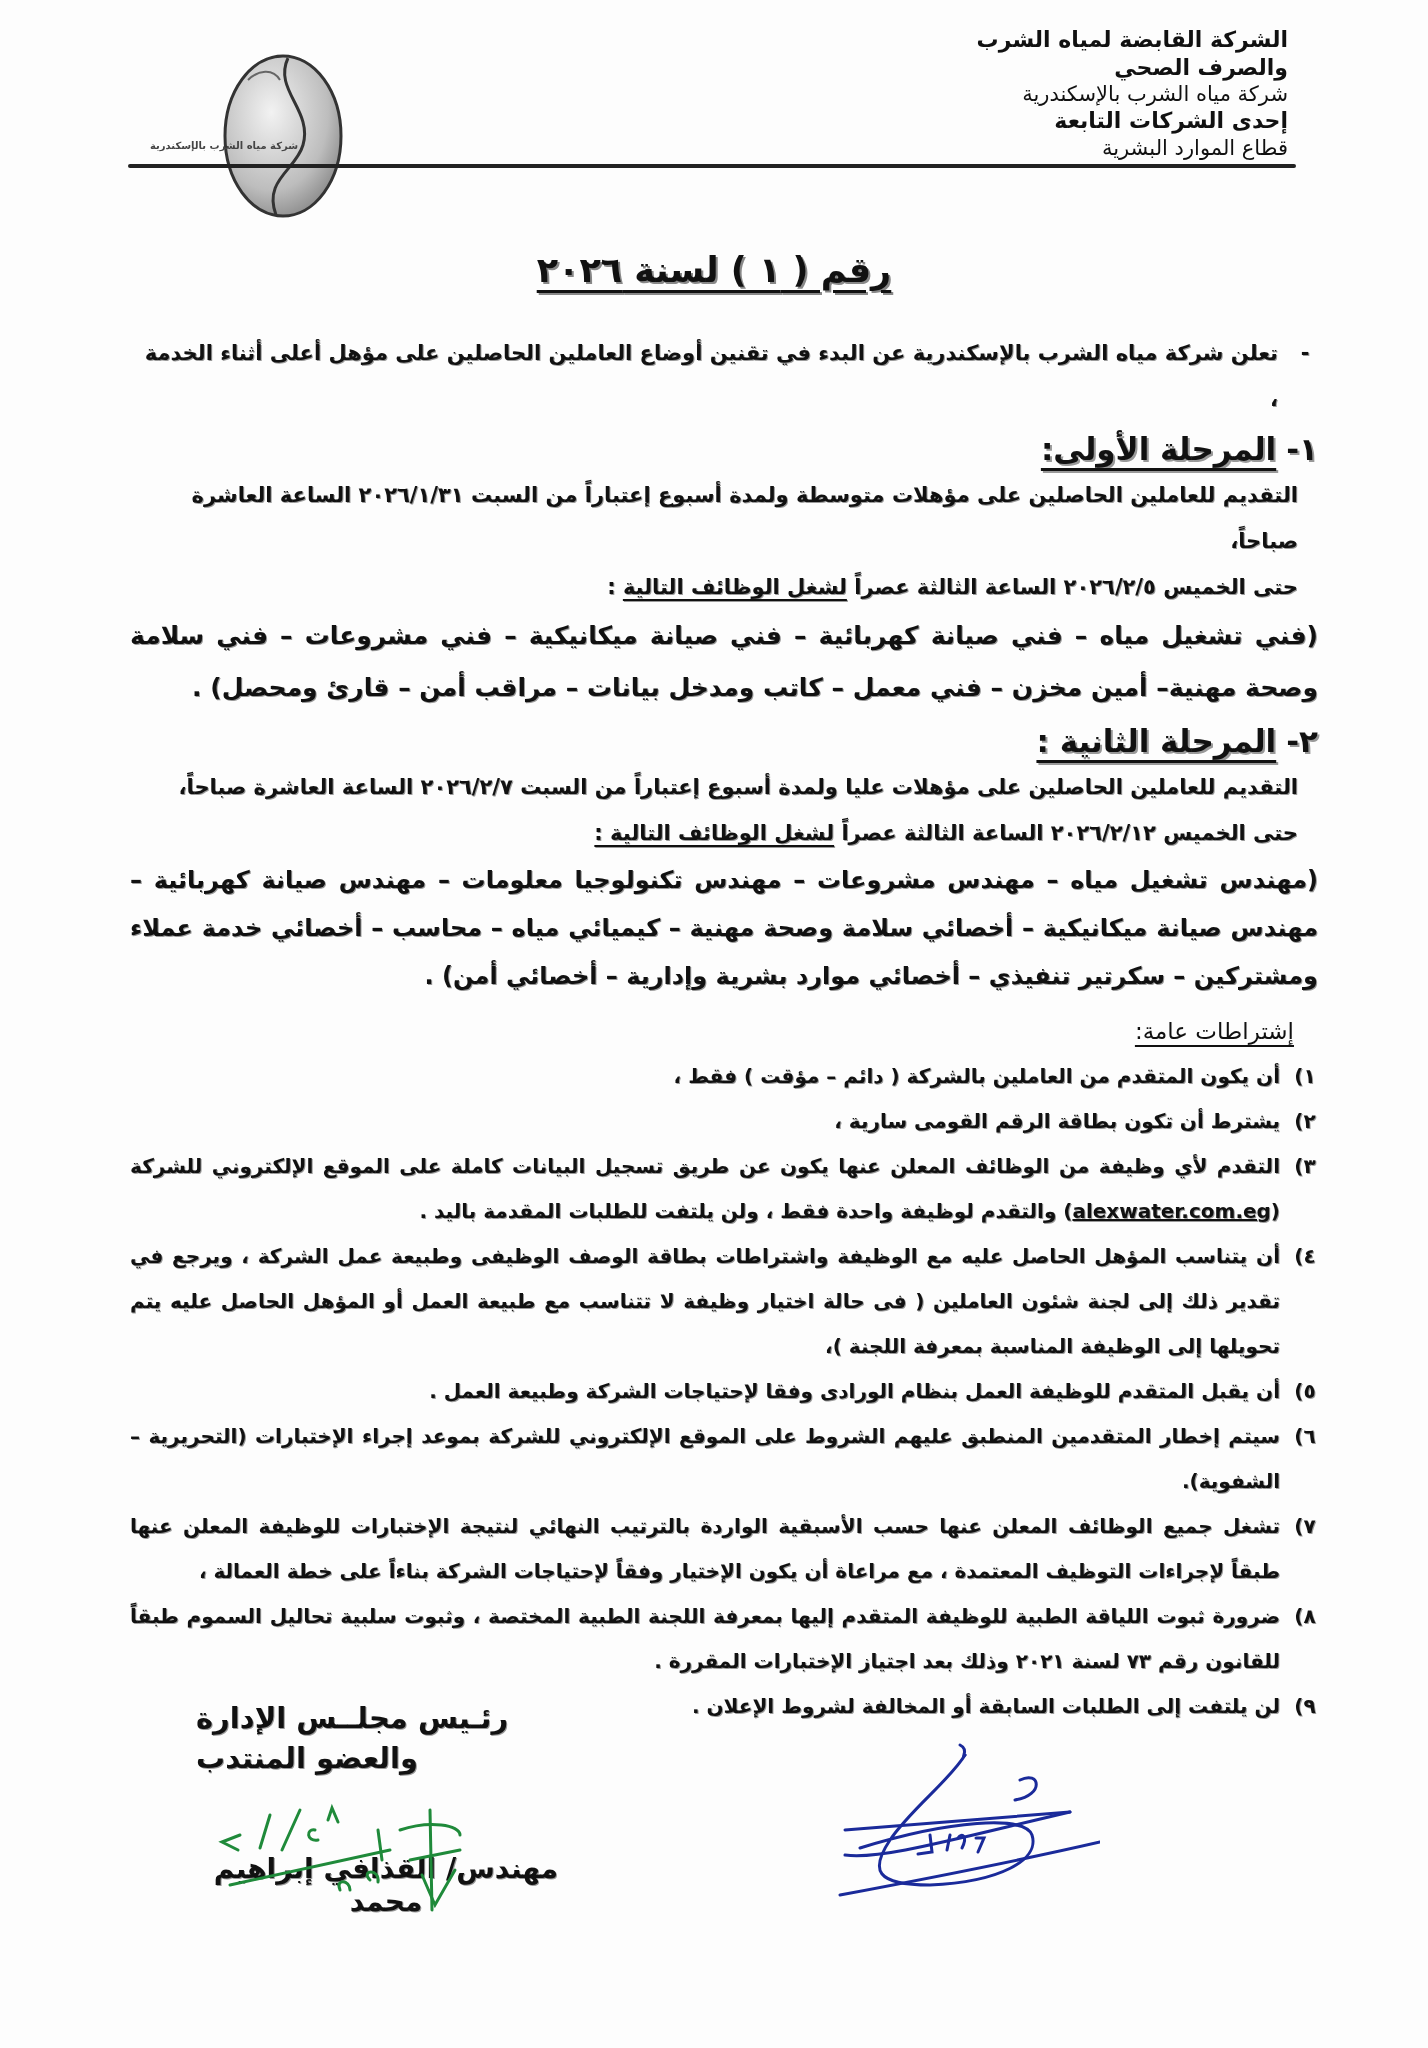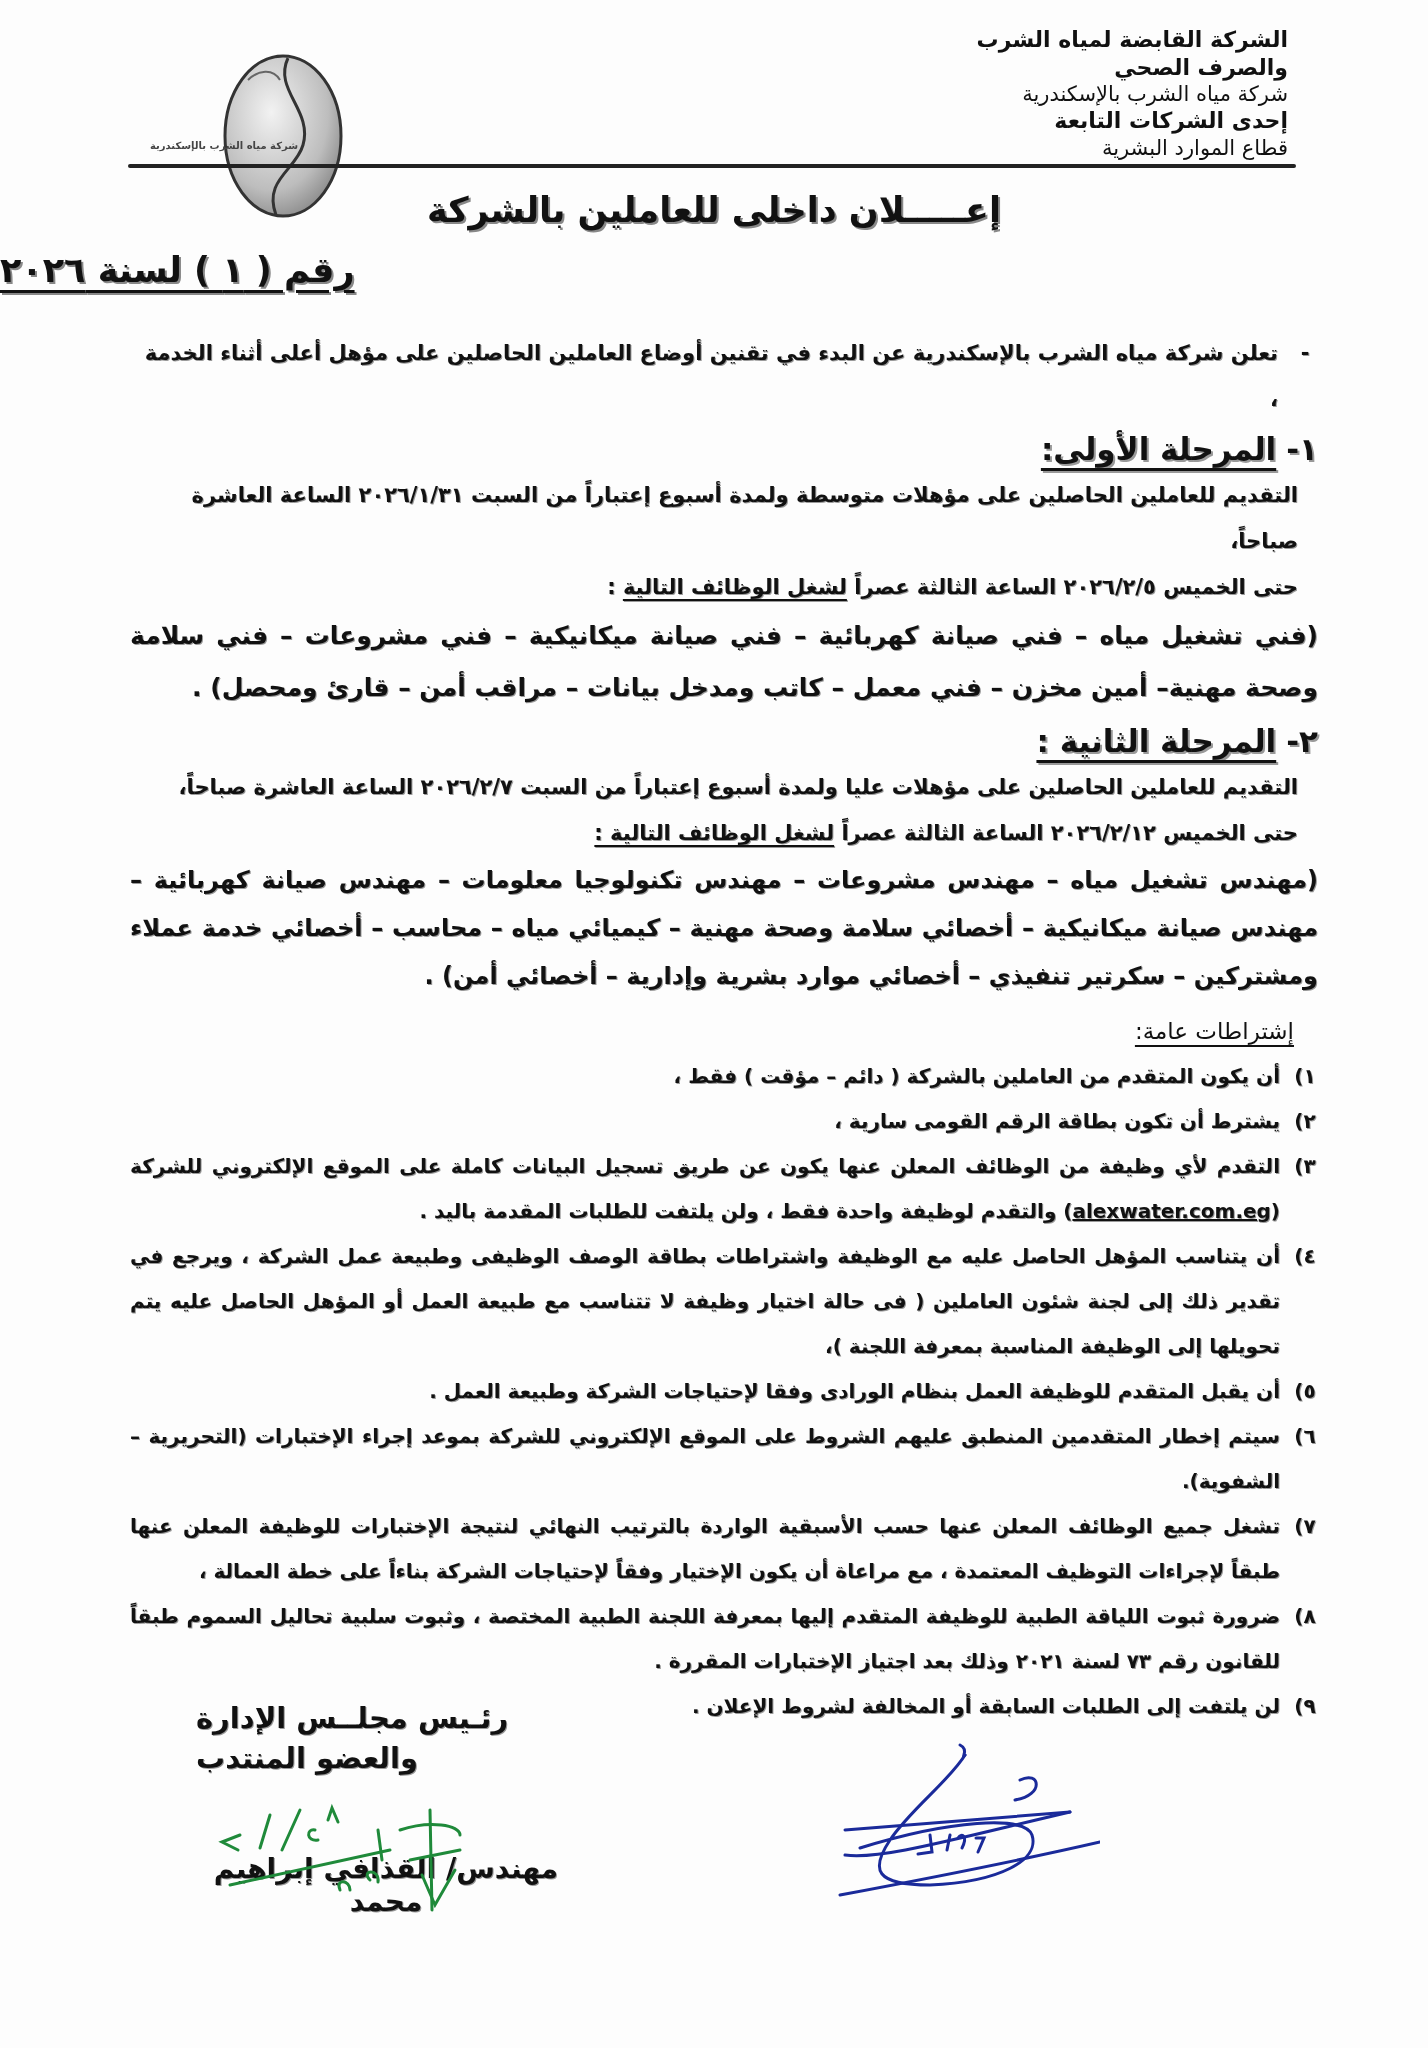--- a/index.html
+++ b/index.html
@@ -69,21 +69,21 @@
       font-weight: bold;
       font-size: 35px;
       text-shadow: 2px 2px 0 #888;
       letter-spacing: 0.5px;
     }
     .subtitle {
       position: absolute;
       top: 250px;
       left: 0;
       width: 100%;
-      text-align: left;
+      text-align: center;
       font-weight: bold;
       font-size: 35px;
       text-shadow: 2px 2px 0 #888;
     }
     .subtitle .u { text-decoration: underline; text-underline-offset: 8px; }
 
     
     .body {
       position: absolute;
       top: 330px;
@@ -200,21 +200,20 @@
         <stop offset="100%" stop-color="#8a8a8a"></stop>
       </radialGradient>
     </defs>
     <ellipse cx="65" cy="86" rx="58" ry="80" fill="url(#lg)" stroke="#333" stroke-width="3"></ellipse>
     <path d="M70 8 C 55 40, 95 60, 85 95 C 78 120, 45 130, 58 165" fill="none" stroke="#333" stroke-width="3"></path>
     <path d="M30 30 C 40 20, 55 18, 62 30" fill="none" stroke="#666" stroke-width="2"></path>
   </svg>
   <div class="logo-caption">شركة مياه الشرب بالإسكندرية</div>
   <div class="header-rule"></div>
 
-  <div class="title">إعـــــلان داخلى للعاملين بالشركة</div>
   <div class="subtitle">
     <span class="u">رقم ( ١ ) لسنة ٢٠٢٦</span>
   </div>
 
   <div class="body">
 
     <div class="intro-line">
       <span class="dash">-</span>
       <span>تعلن شركة مياه الشرب بالإسكندرية عن البدء في تقنين أوضاع العاملين الحاصلين على مؤهل أعلى أثناء الخدمة ،</span>
     </div>

